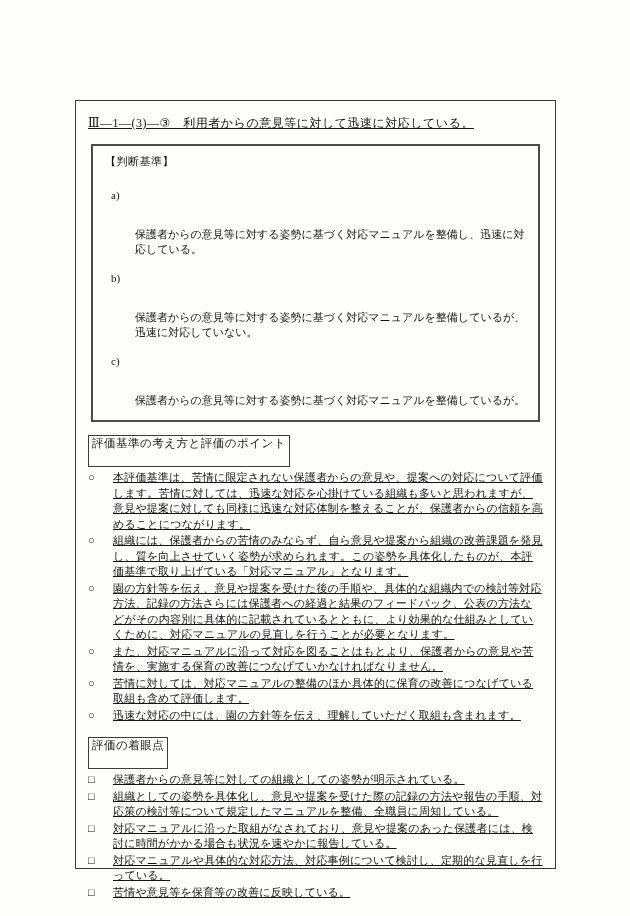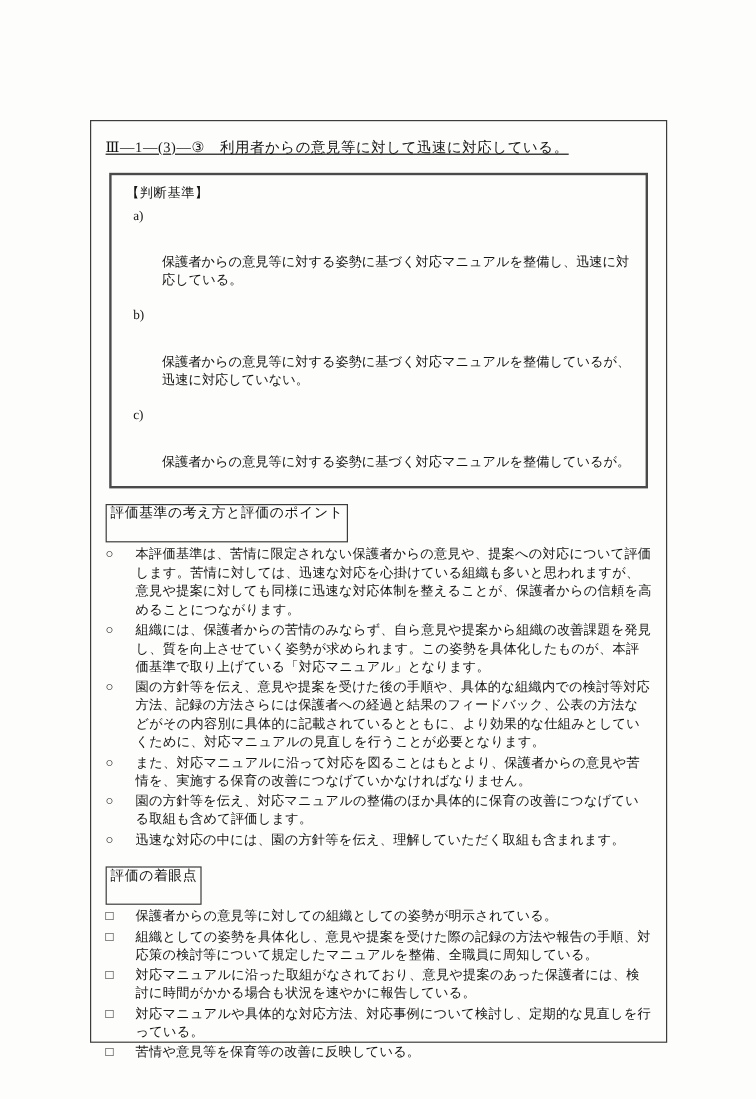--- a/index.html
+++ b/index.html
@@ -36,21 +36,21 @@
     white-space: nowrap;
   }
   .criteria-box {
     margin: 13px 3px 0 3px;
     border: 2px solid #4a4a4a;
     padding: 8px 10px 12px 12px;
     font-size: 11px;
     line-height: 15px;
   }
   .criteria-heading {
-    margin-bottom: 4px;
+    margin-bottom: 19px;
     letter-spacing: 0.5px;
   }
   .criteria-item {
     display: flex;
     margin: 0 0 14px 6px;
   }
   .criteria-item:last-child { margin-bottom: 0; }
   .criteria-item .label {
     width: 16px;
     flex: 0 0 16px;
@@ -76,21 +76,21 @@
   }
   .bullet-item {
     display: flex;
     margin: 0 0 1px 0;
   }
   .bullet-item .marker {
     width: 15px;
     flex: 0 0 15px;
     margin-right: 10px;
   }
-  .bullet-item .text { flex: 1; letter-spacing: 0.2px; }
+  .bullet-item .text { flex: 1; letter-spacing: 0.2px; text-decoration: underline; }
 </style>
 </head>
 <body>
 
 <div class="canvas">
   <div class="sheet">
 
     <div class="doc-title">Ⅲ―1―(3)―③　利用者からの意見等に対して迅速に対応している。</div>
 
     <div class="criteria-box">
@@ -124,21 +124,21 @@
       <li class="bullet-item">
         <span class="marker">○</span>
         <span class="text">園の方針等を伝え、意見や提案を受けた後の手順や、具体的な組織内での検討等対応方法、記録の方法さらには保護者への経過と結果のフィードバック、公表の方法などがその内容別に具体的に記載されているとともに、より効果的な仕組みとしていくために、対応マニュアルの見直しを行うことが必要となります。</span>
       </li>
       <li class="bullet-item">
         <span class="marker">○</span>
         <span class="text">また、対応マニュアルに沿って対応を図ることはもとより、保護者からの意見や苦情を、実施する保育の改善につなげていかなければなりません。</span>
       </li>
       <li class="bullet-item">
         <span class="marker">○</span>
-        <span class="text">園の方針等を伝え、対応マニュアルの整備のほか具体的に保育の改善につなげている取組も含めて評価します。</span>
+        <span class="text">苦情に対しては、対応マニュアルの整備のほか具体的に保育の改善につなげている取組も含めて評価します。</span>
       </li>
       <li class="bullet-item">
         <span class="marker">○</span>
         <span class="text">迅速な対応の中には、園の方針等を伝え、理解していただく取組も含まれます。</span>
       </li>
     </ul>
 
     <div class="section-heading">評価の着眼点</div>
 
     <ul class="bullet-list">

